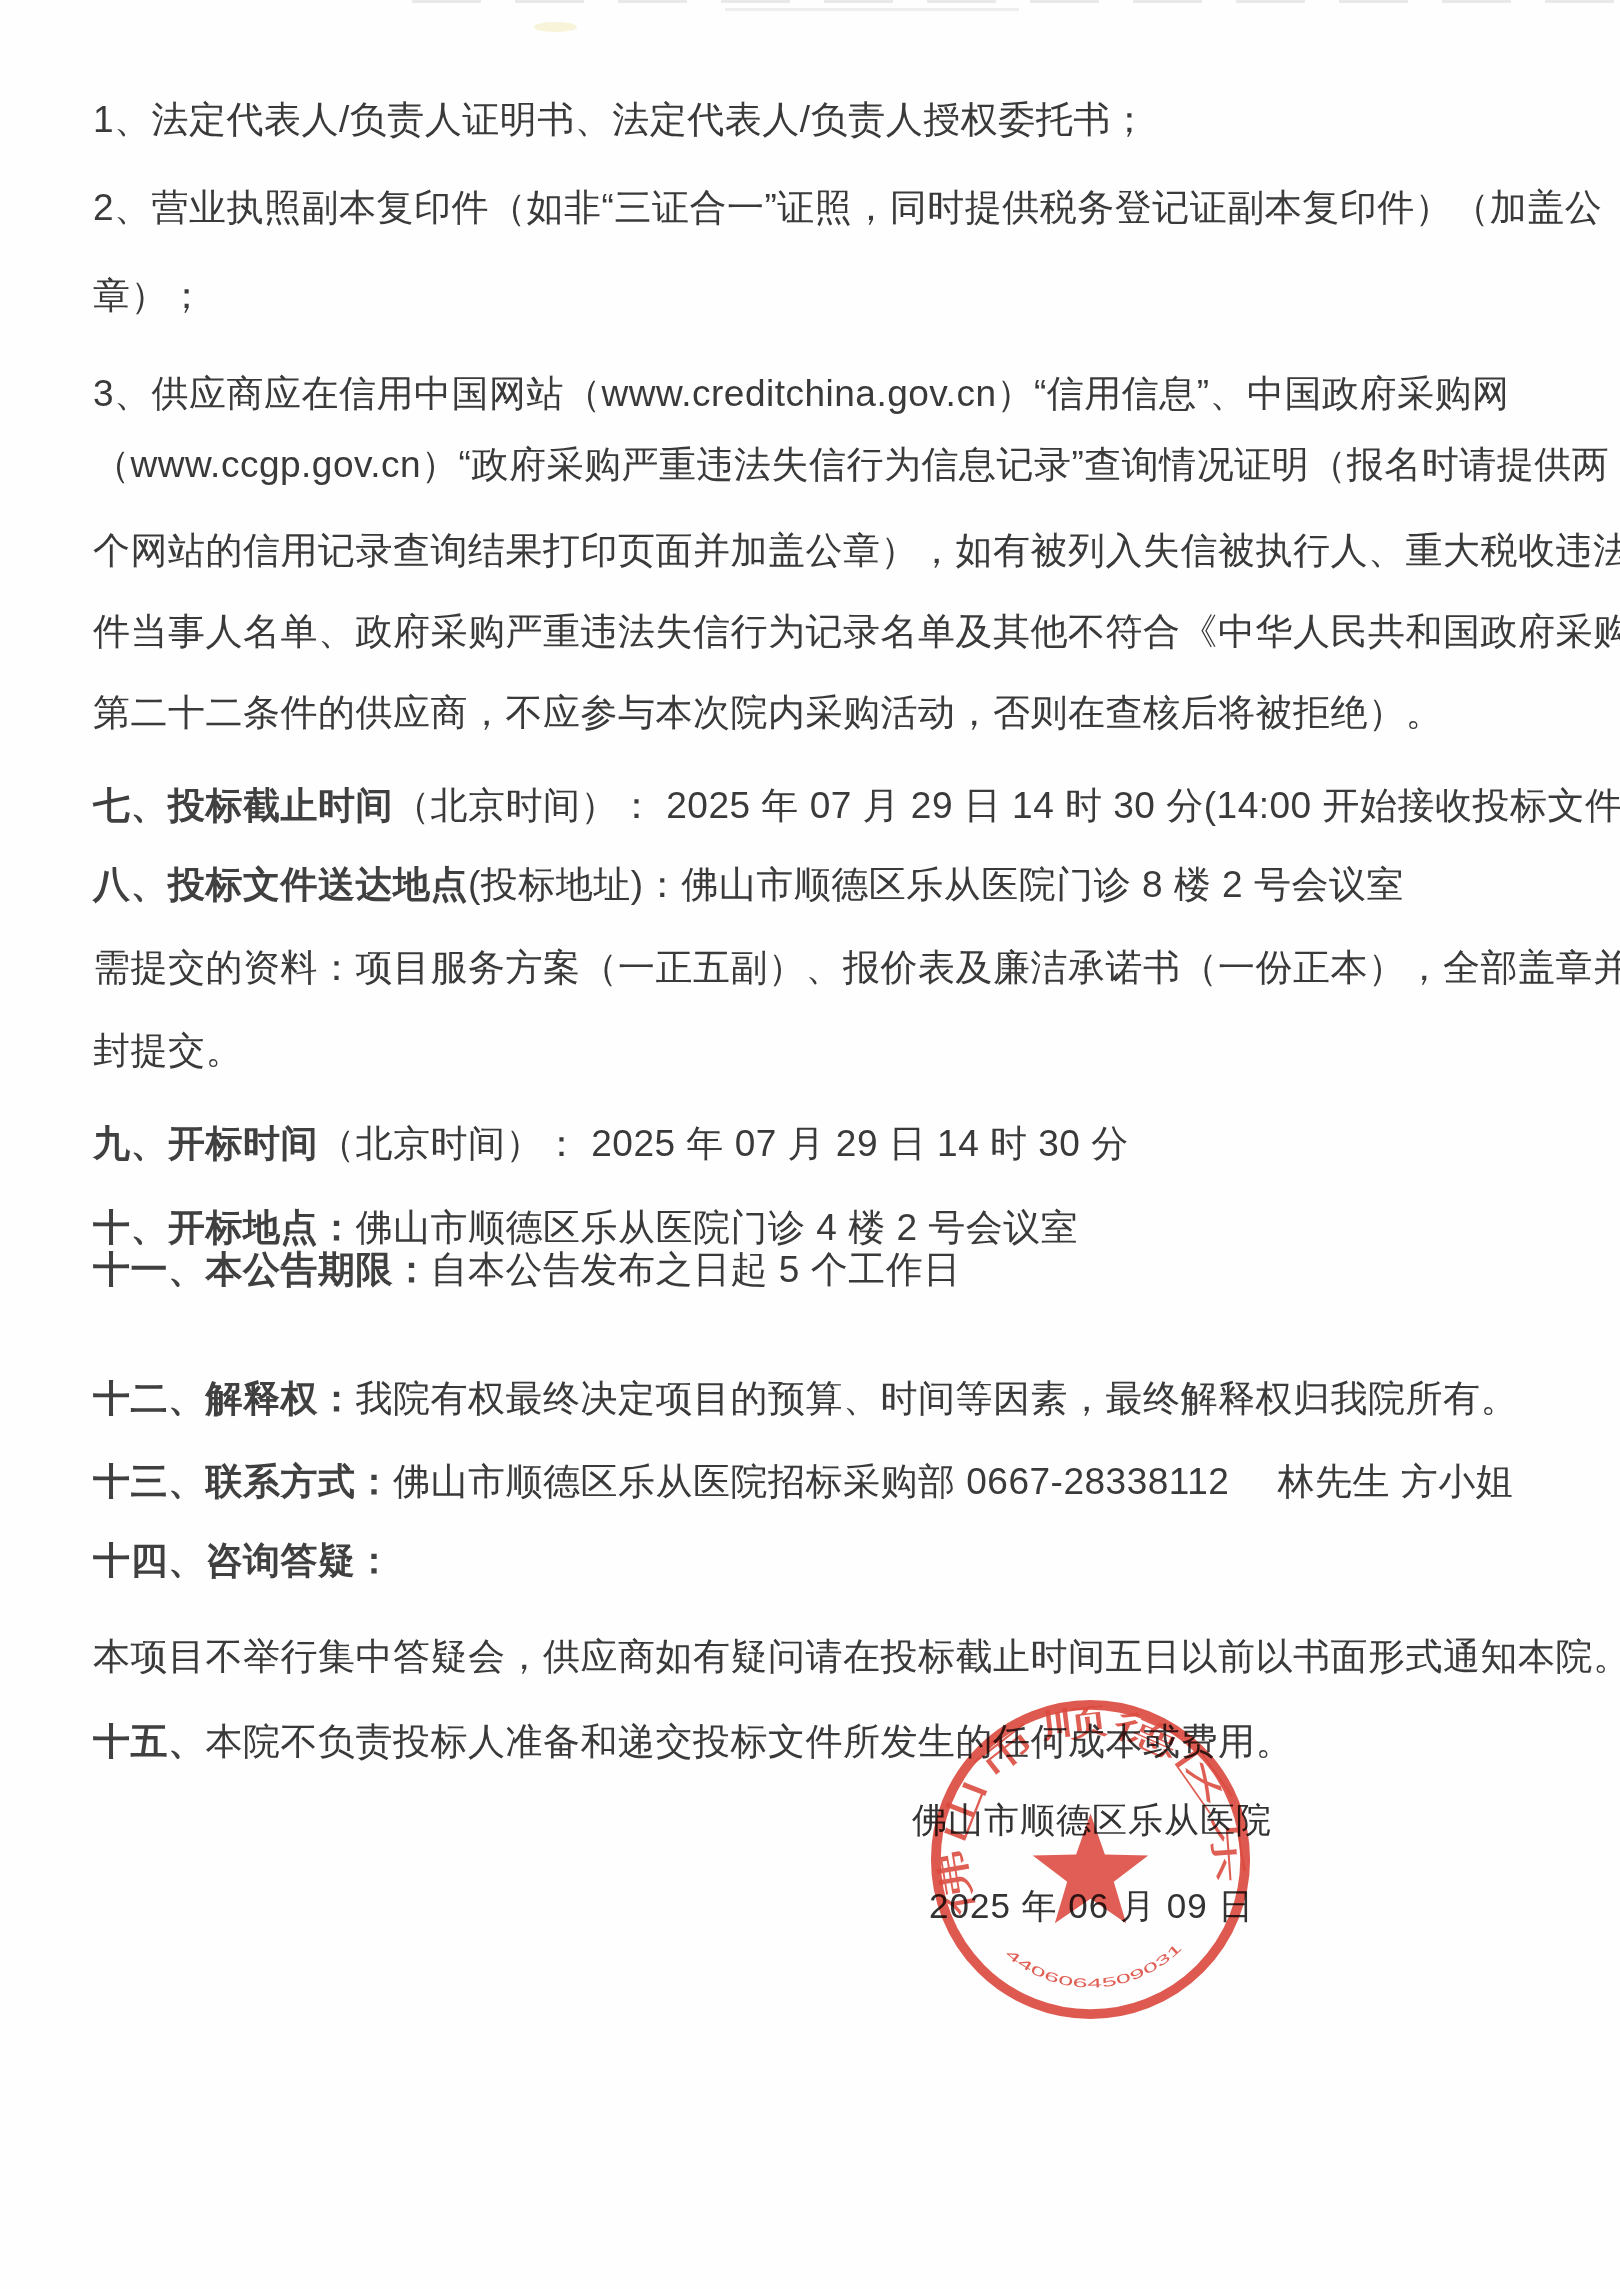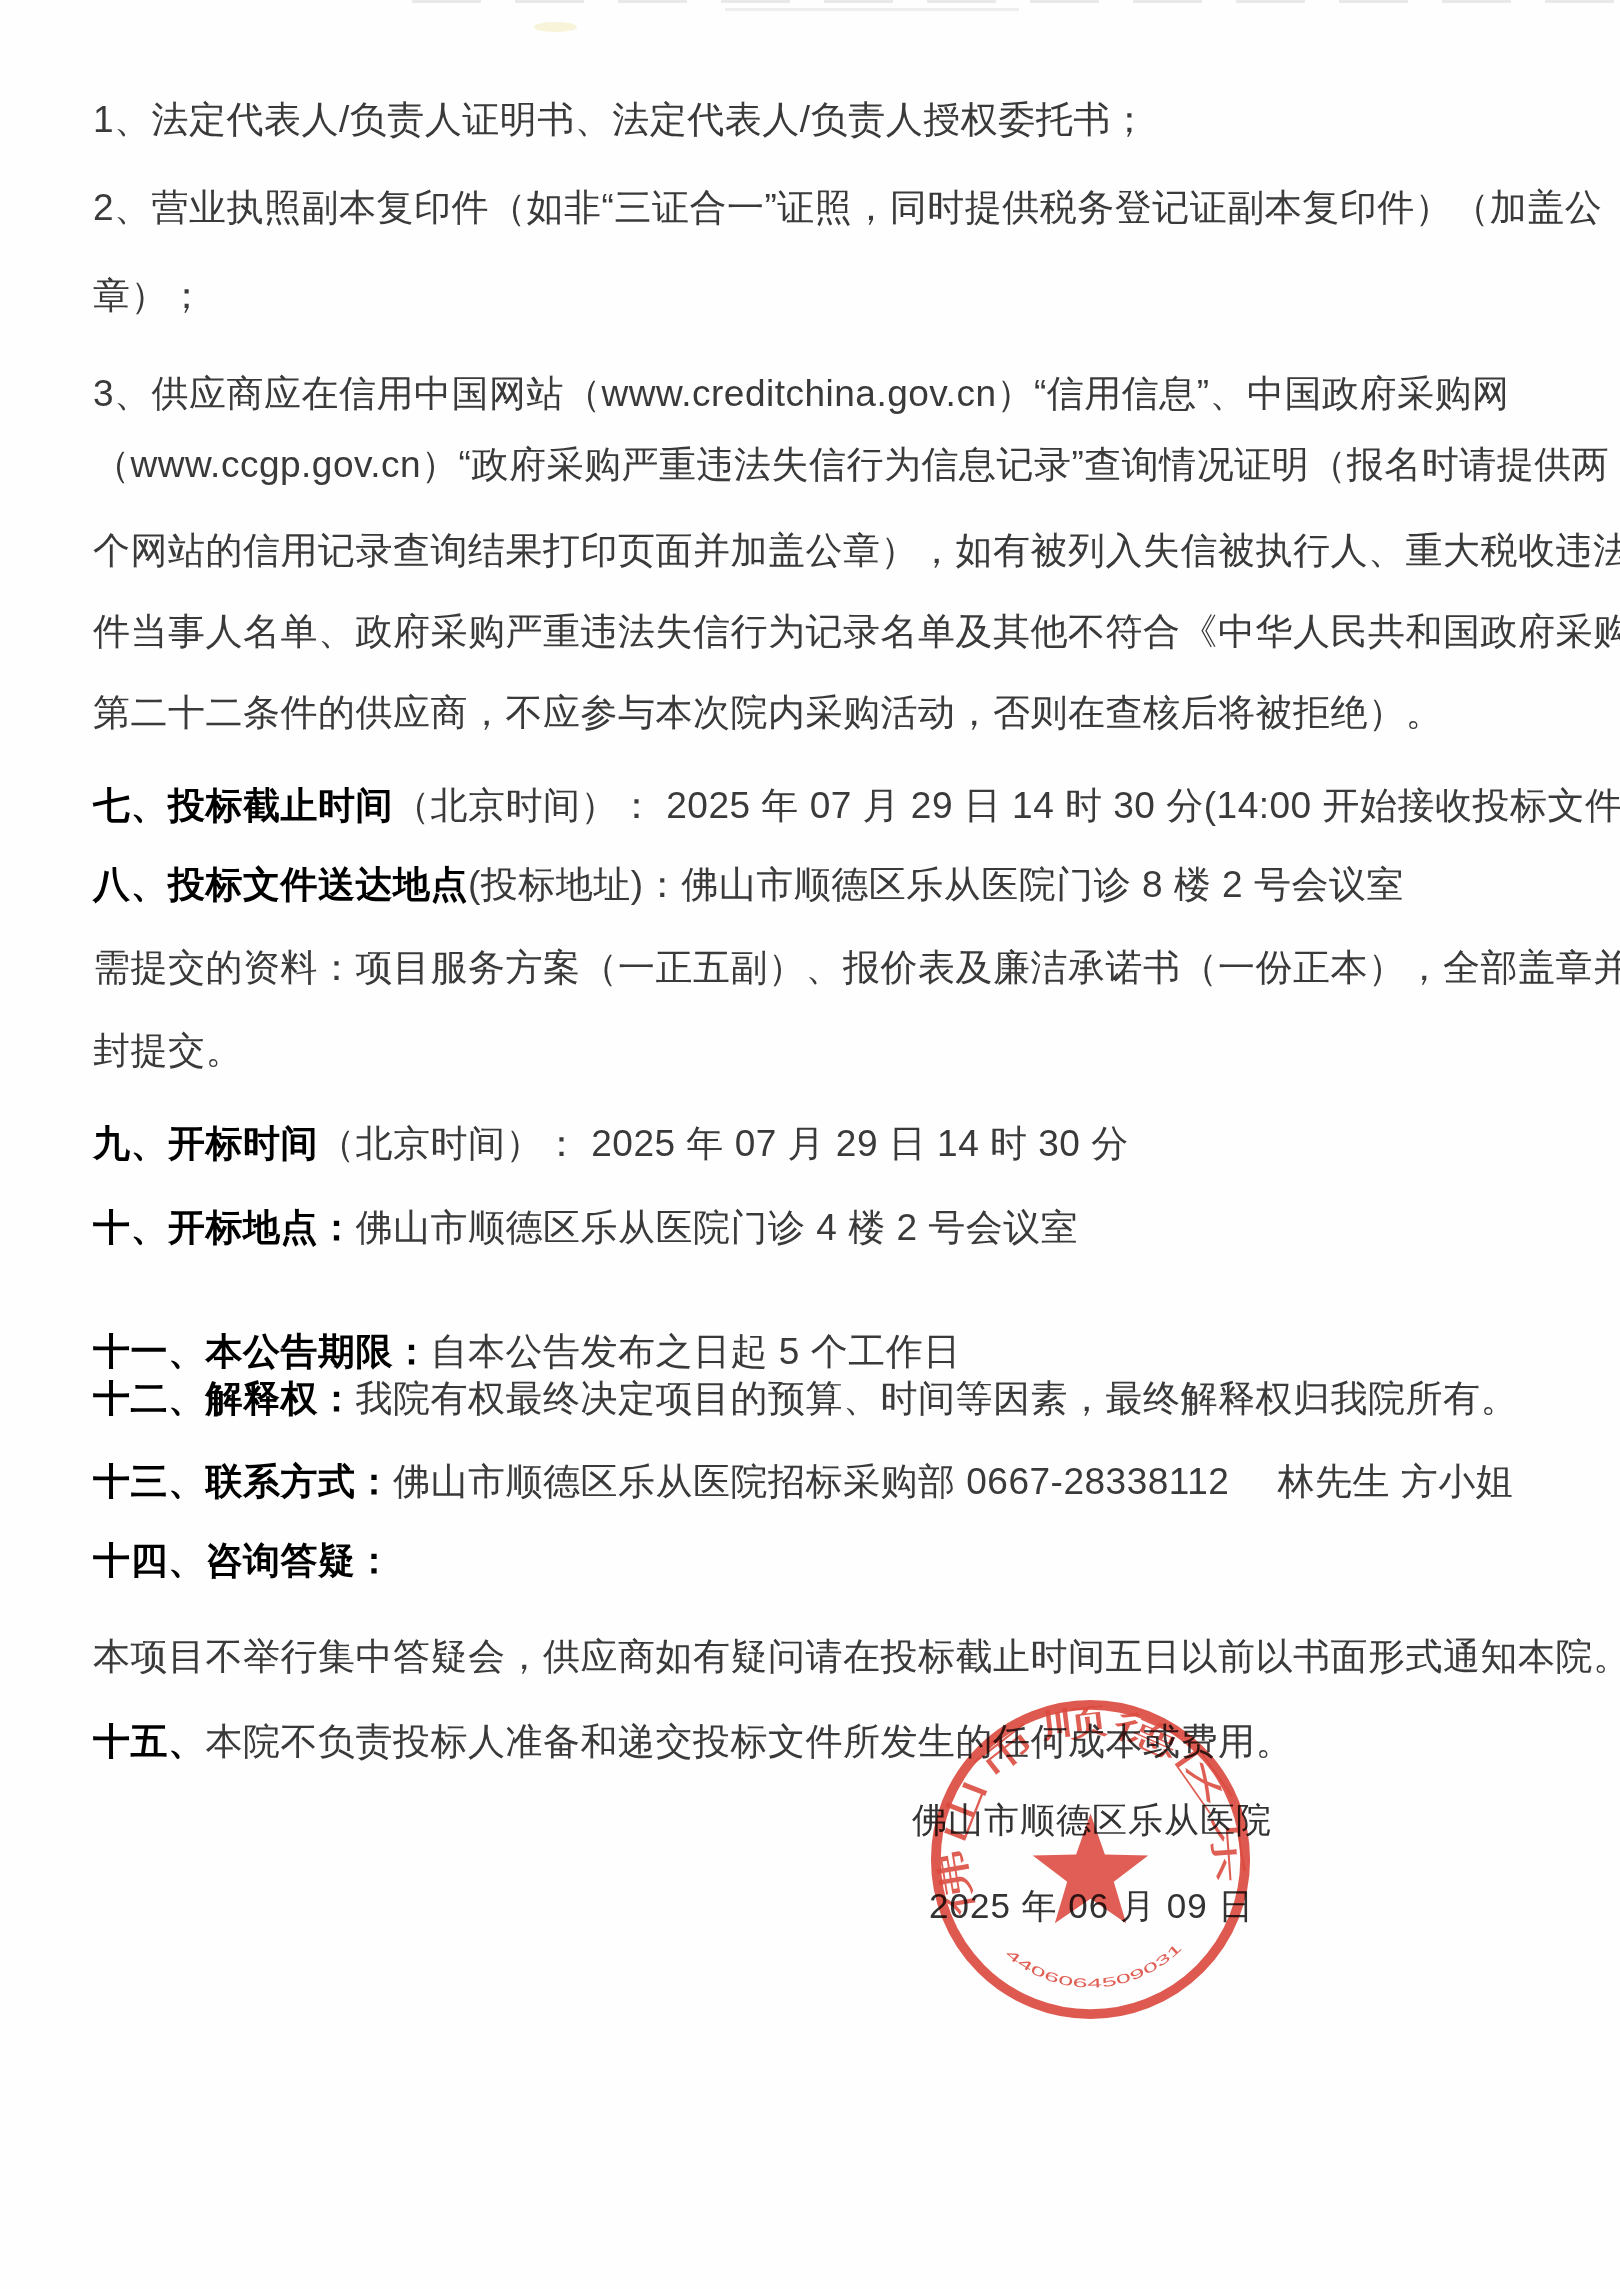--- a/index.html
+++ b/index.html
@@ -21,21 +21,21 @@
     left: 93px;
     font-size: 37px;
     line-height: 43px;
     white-space: nowrap;
     letter-spacing: 0.5px;
     color: #3a3a3a;
     text-align: center;
   }
   .line .b {
     font-weight: 700;
-    color: #000000;
+    color: #404040;
   }
   .sig-line {
     position: absolute;
     font-size: 35px;
     line-height: 43px;
     white-space: nowrap;
     letter-spacing: 1px;
     color: #333333;
   }
   .seal {
@@ -125,21 +125,21 @@
   </div>
 
   <div class="line" style="top:1122px">
     <span class="b">九、开标时间</span><span>（北京时间）： 2025 年 07 月 29 日 14 时 30 分</span>
   </div>
 
   <div class="line" style="top:1206px">
     <span class="b">十、开标地点：</span><span>佛山市顺德区乐从医院门诊 4 楼 2 号会议室</span>
   </div>
 
-  <div class="line" style="top:1330px">
+  <div class="line" style="top:1248px">
     <span class="b">十一、本公告期限：</span><span>自本公告发布之日起 5 个工作日</span>
   </div>
 
   <div class="line" style="top:1377px">
     <span class="b">十二、解释权：</span><span>我院有权最终决定项目的预算、时间等因素，最终解释权归我院所有。</span>
   </div>
 
   <div class="line" style="top:1460px">
     <span class="b">十三、联系方式：</span><span>佛山市顺德区乐从医院招标采购部 0667-28338112　 林先生 方小姐</span>
   </div>

